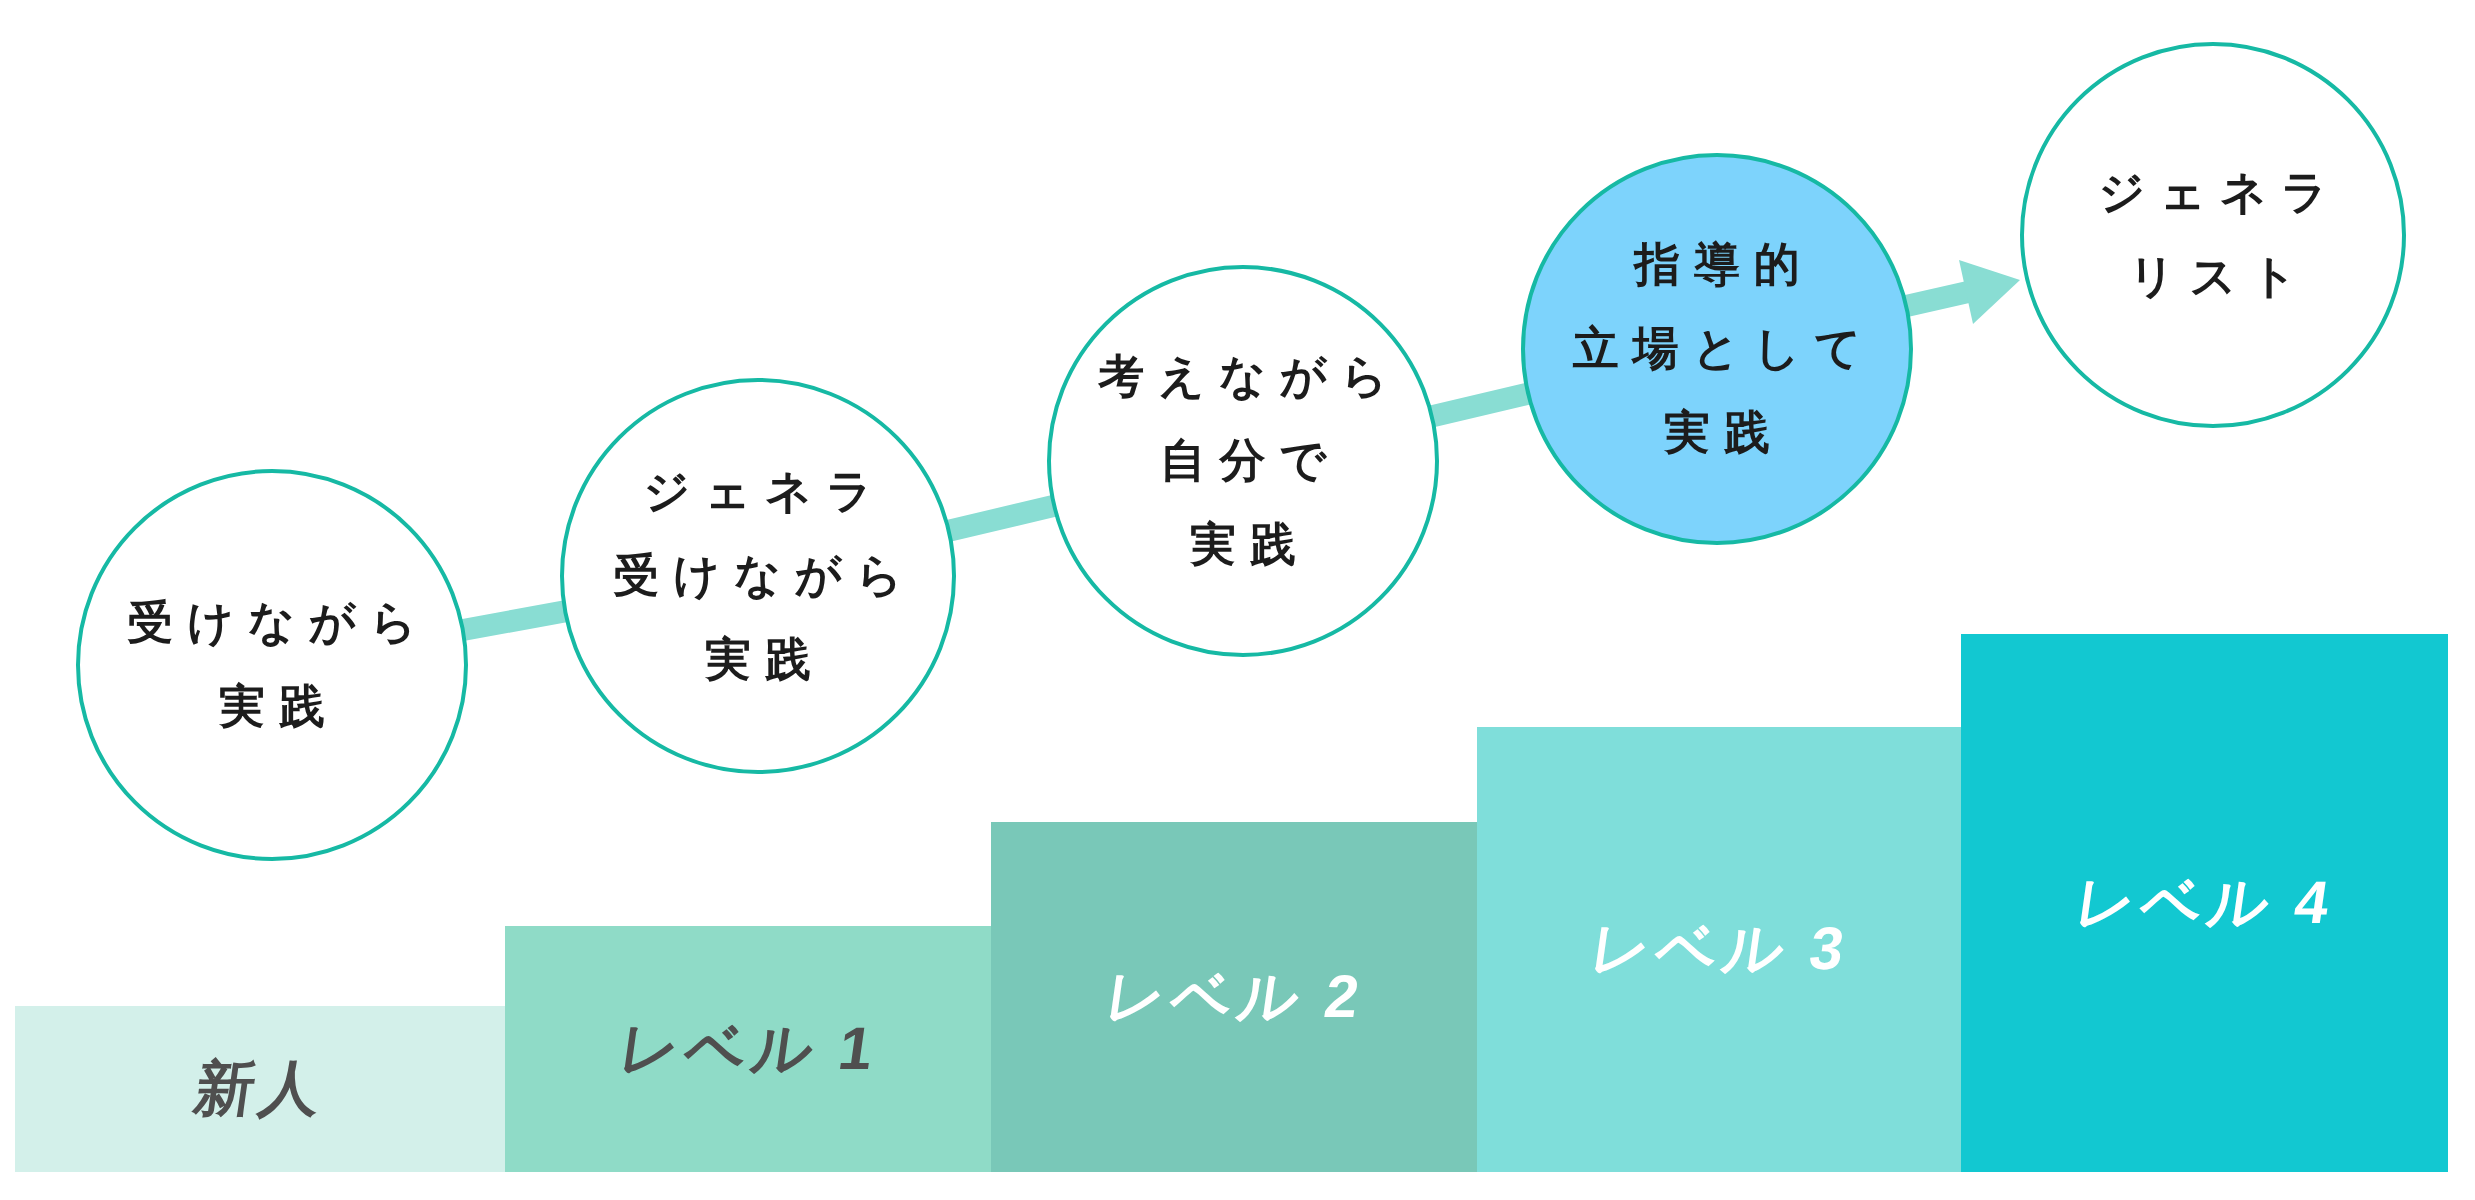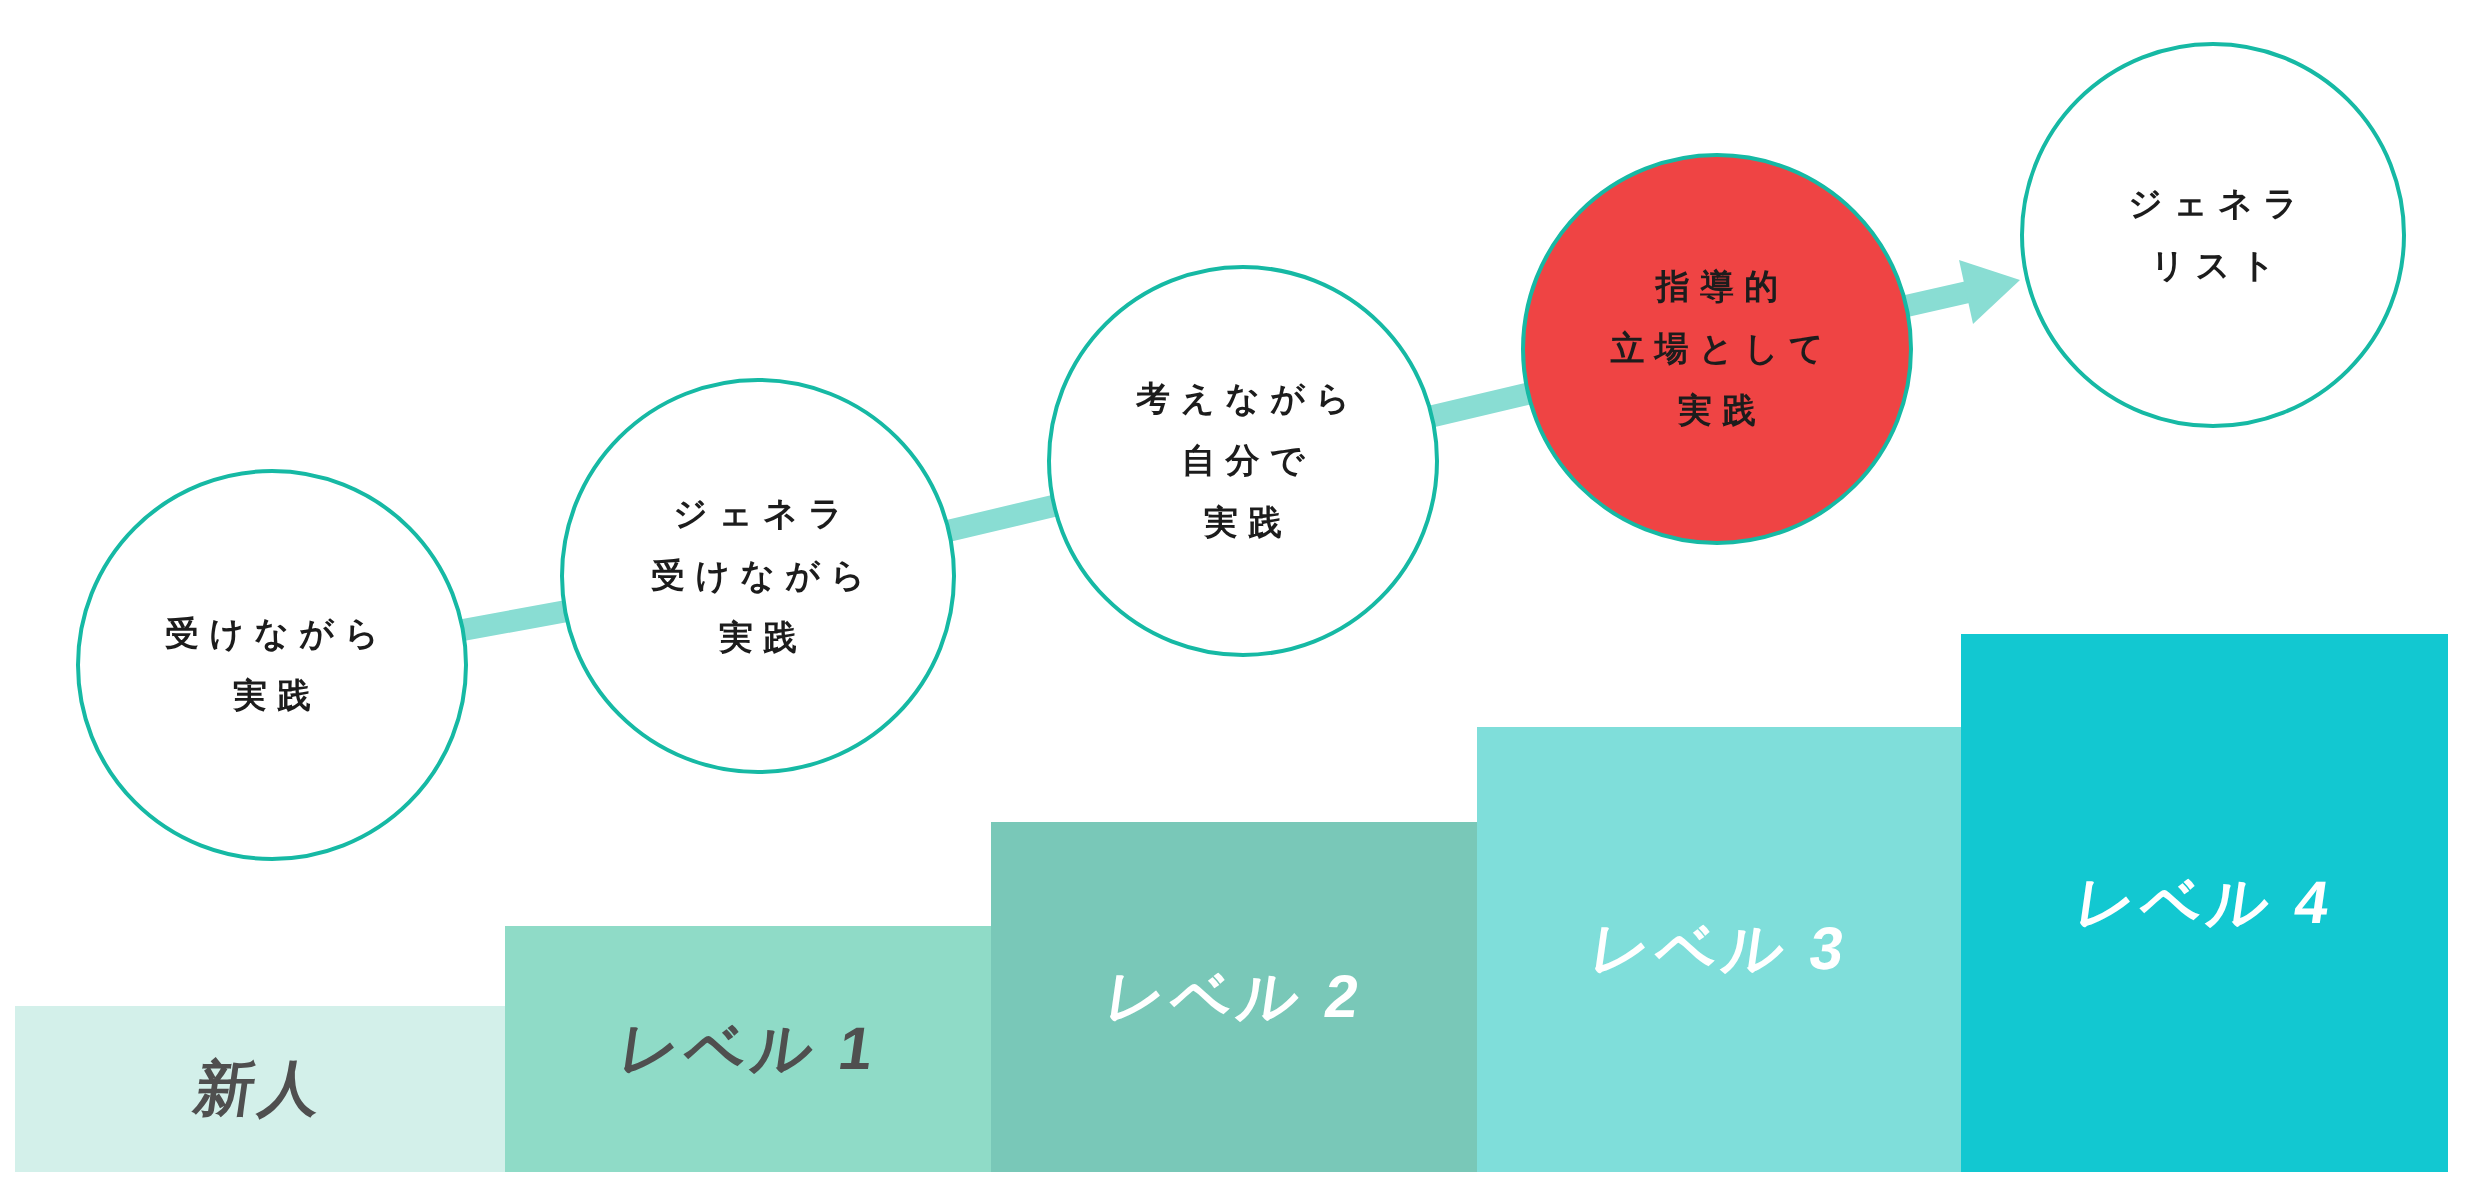--- a/index.html
+++ b/index.html
@@ -15,21 +15,21 @@
   .milestone{
     position:absolute;
     border-radius:50%;
     border:4px solid #16b9a4;
     background:#ffffff;
     display:flex;flex-direction:column;align-items:center;justify-content:center;
     z-index:2;
     box-sizing:border-box;
   }
   .circle-line{
-    font-size:34px;
+    font-size:46px;
     font-weight:700;
     line-height:1.82;
     letter-spacing:0.3em;
     text-indent:0.3em;
     color:#1c1c1c;
     white-space:nowrap;
     text-align:center;
   }
   .step{
     position:absolute;
@@ -64,21 +64,21 @@
     <div class="circle-line" style="color: rgb(28, 28, 28);">受けながら</div>
     <div class="circle-line" style="color: rgb(28, 28, 28);">実践</div>
   </div>
 
   <div class="milestone" style="left: 1047px; top: 265px; width: 392px; height: 392px; background-color: rgb(255, 255, 255); border-color: rgb(22, 185, 164);">
     <div class="circle-line" style="color: rgb(28, 28, 28);">考えながら</div>
     <div class="circle-line" style="color: rgb(28, 28, 28);">自分で</div>
     <div class="circle-line" style="color: rgb(28, 28, 28);">実践</div>
   </div>
 
-  <div class="milestone" style="left: 1521px; top: 153px; width: 392px; height: 392px; background-color: #ef4444; border-color: rgb(22, 185, 164);">
+  <div class="milestone" style="left: 1521px; top: 153px; width: 392px; height: 392px; background-color: #7dd3fc; border-color: rgb(22, 185, 164);">
     <div class="circle-line" style="color: rgb(28, 28, 28);">指導的</div>
     <div class="circle-line" style="color: rgb(28, 28, 28);">立場として</div>
     <div class="circle-line" style="color: rgb(28, 28, 28);">実践</div>
   </div>
 
   <div class="milestone" style="left: 2020px; top: 42px; width: 386px; height: 386px; background-color: rgb(255, 255, 255); border-color: rgb(22, 185, 164);">
     <div class="circle-line" style="color: rgb(28, 28, 28);">ジェネラ</div>
     <div class="circle-line" style="color: rgb(28, 28, 28); text-align: center;">リスト</div>
   </div>
 

